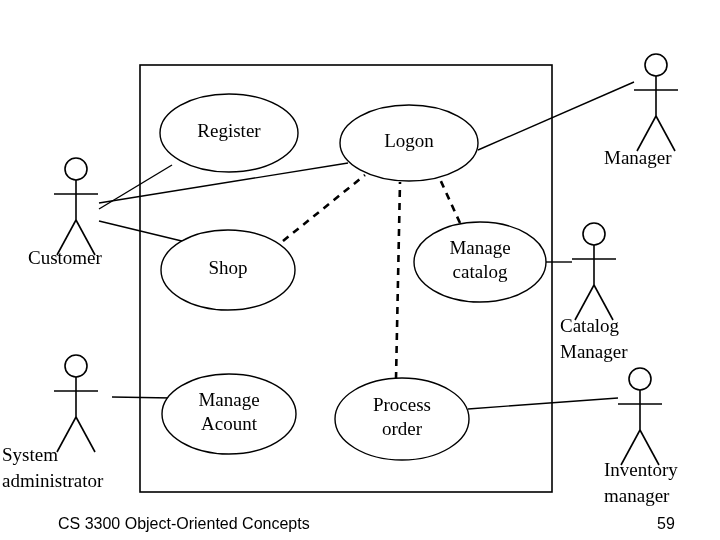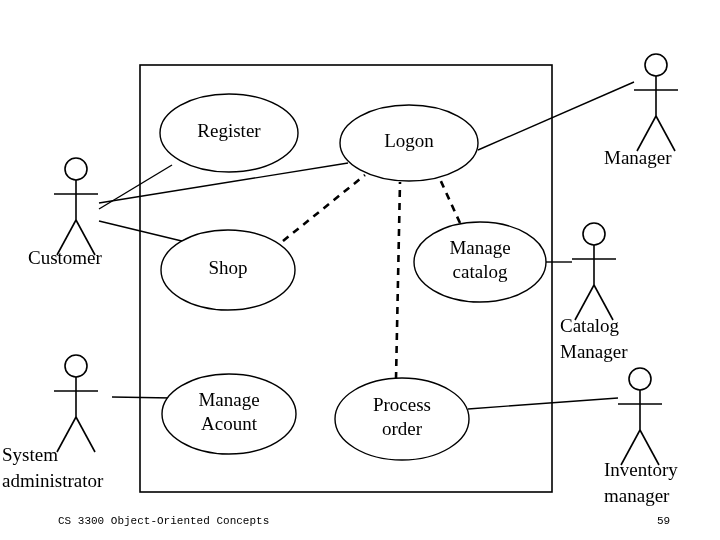--- a/index.html
+++ b/index.html
@@ -71,22 +71,22 @@
     text-anchor: middle;
     dominant-baseline: middle;
   }
   .actor-label {
     font-family: "Liberation Serif", "DejaVu Serif", serif;
     font-size: 19px;
     fill: #000000;
   }
   .footer-text {
     position: absolute;
-    font-family: Liberation Mono, monospace;
-    font-size: 11px;
+    font-family: Liberation Sans, sans-serif;
+    font-size: 16px;
     color: #000000;
     white-space: nowrap;
   }
   #footer-course { left: 58px; top: 498px; }
   #footer-title  { left: 302px; top: 498px; }
   #footer-page   { left: 645px; top: 498px; margin-left: 12px; }
 </style>
 </head>
 <body>
 

